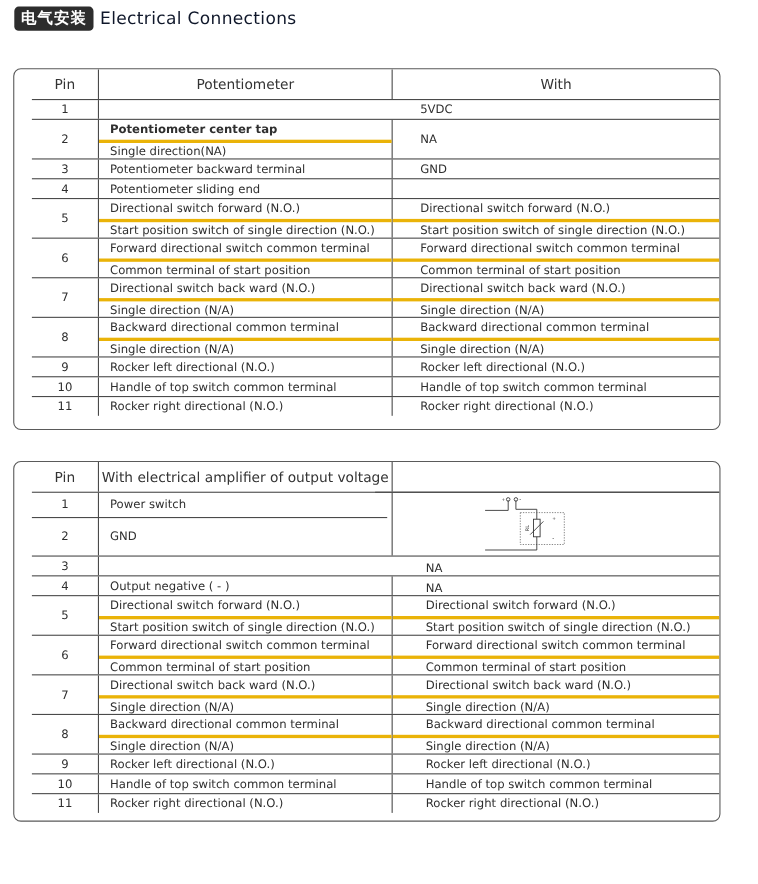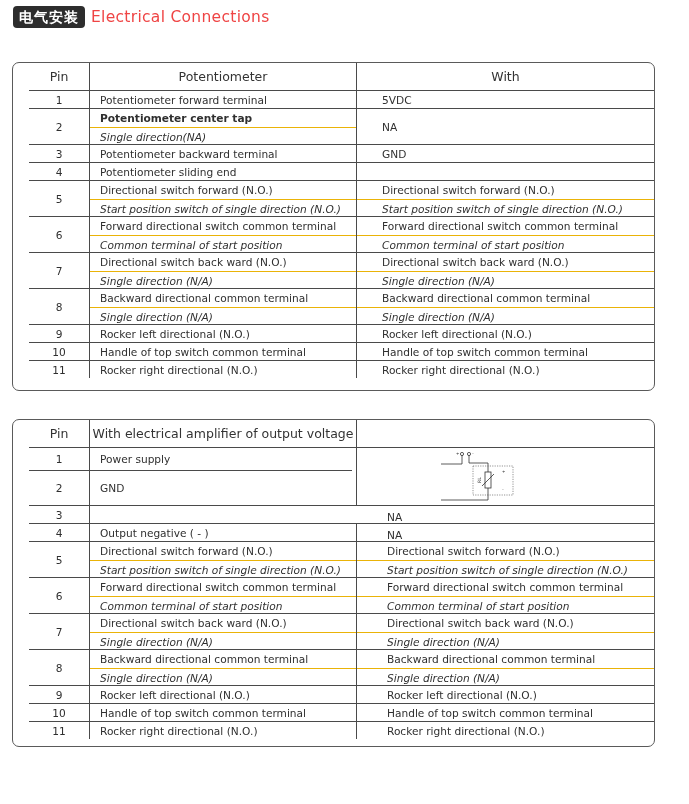--- a/index.html
+++ b/index.html
@@ -6,63 +6,60 @@
     body {
       width: 689px; height: 804px; position: relative; overflow: hidden;
       font-family: "DejaVu Sans", sans-serif; color: #2b2b2b;
     }
     .title-wrap { position: absolute; left: 13px; top: 6px; height: 22px; display: flex; align-items: center; }
     .badge {
       background: #2d2d2d; color: #fff; font-weight: bold; font-size: 14px;
       padding: 0 6px; height: 22px; line-height: 22px; border-radius: 4px;
       letter-spacing: 1px;
     }
-    .title-en { margin-left: 6px; font-size: 15.5px; color: #ef4444; letter-spacing: 0.3px; }
+    .title-en { margin-left: 6px; font-size: 15.5px; color: #0f172a; letter-spacing: 0.3px; }
 
     .tbl {
       position: absolute; left: 12px; width: 643px;
       border: 1.3px solid #5a5a5a; border-radius: 7px; box-sizing: border-box;
       overflow: hidden;
     }
     #t1 { top: 62px; height: 329px; }
     #t2 { top: 419px; height: 328px; }
 
     .row { position: absolute; left: 16px; right: 0; border-top: 1px solid #4a4a4a; box-sizing: border-box; }
     .row.first { border-top: none; }
     .cell { position: absolute; top: 0; bottom: 0; box-sizing: border-box; font-size: 10.6px; color: #2f2f2f; display: flex; align-items: center; }
     .pin { left: 0; width: 61px; justify-content: center; border-right: 1px solid #4a4a4a; }
     .c1 { left: 61px; width: 267px; padding-left: 10px; border-right: 1px solid #4a4a4a; white-space: nowrap; }
     .c2 { left: 328px; right: 0; padding-left: 25px; white-space: nowrap; }
     .c2.t2 { padding-left: 30px; }
     .hdr .cell { font-size: 12.5px; color: #333; justify-content: center; padding-left: 0; }
     .sub { position: absolute; left: 0; right: 0; display: flex; align-items: center; padding-left: 10px; box-sizing: border-box; white-space: nowrap; }
     .sub.c2s { padding-left: 25px; }
     .sub.c2s.t2 { padding-left: 30px; }
-    .sub.bt { border-top: 1px solid #eab308; font-style: italic; }
+    .sub.bt { border-top: 3px solid #eab308; }
     .short-line { position: absolute; left: 0; width: 262px; border-top: 1px solid #4a4a4a; }
   </style>
 </head>
 <body>
 
 <div class="title-wrap">
   <span class="badge">电气安装</span>
   <span class="title-en">Electrical Connections</span>
 </div>
 
 <div class="tbl" id="t1">
     <div class="row hdr first" style="top: 0px; height: 27px;">
       <div class="cell pin">Pin</div>
       <div class="cell c1">Potentiometer</div>
       <div class="cell c2">With</div>
     </div>
     <div class="row" style="top: 27px; height: 18px;">
       <div class="cell pin">1</div>
-      <div class="cell c1">
-        <span>Potentiometer forward terminal</span>
-      </div>
       <div class="cell c2">
         <span>5VDC</span>
       </div>
     </div>
     <div class="row" style="top: 45px; height: 36px;">
       <div class="cell pin">2</div>
       <div class="cell c1" style="display: block; padding-left: 0px;">
         <div class="sub" style="top: 0px; height: 18px; font-weight: bold;">Potentiometer center tap</div>
         <div class="sub bt" style="top: 18px; height: 18px;">Single direction(NA)</div>
       </div>
@@ -158,21 +155,21 @@
     </div>
   </div>
 <div class="tbl" id="t2">
     <div class="row hdr first" style="top: 0px; height: 27px;">
       <div class="cell pin">Pin</div>
       <div class="cell c1">With electrical amplifier of output voltage</div>
     </div>
     <div class="row" style="top: 27px; height: 23px;">
       <div class="cell pin">1</div>
       <div class="cell c1">
-        <span>Power supply</span>
+        <span>Power switch</span>
       </div>
     </div>
     <div class="row" style="top: 50px; height: 35px; border-top: none;">
       <div class="cell pin" style="border-top: 1px solid rgb(74, 74, 74);">2</div>
       <div class="cell c1">
         <span>GND</span>
         <div class="short-line" style="top: 0px; left: 0px;"></div>
       </div>
     </div>
     <div class="row" style="top: 85px; height: 18px;">

